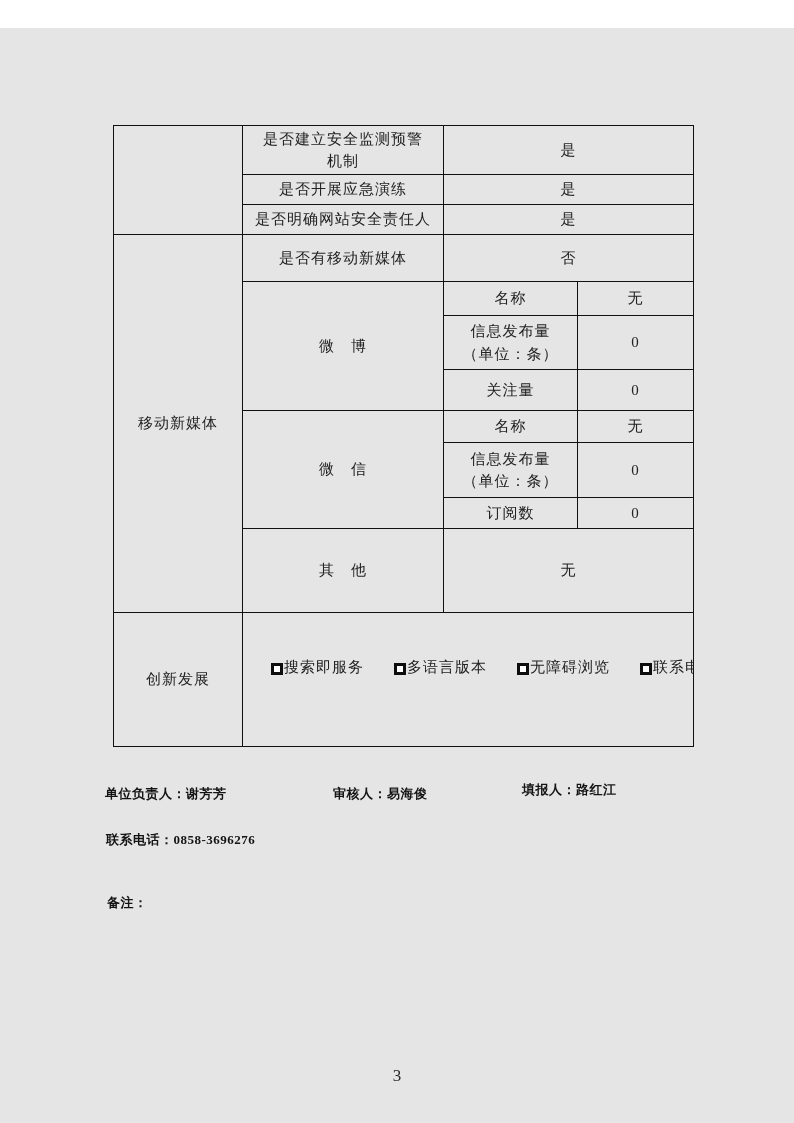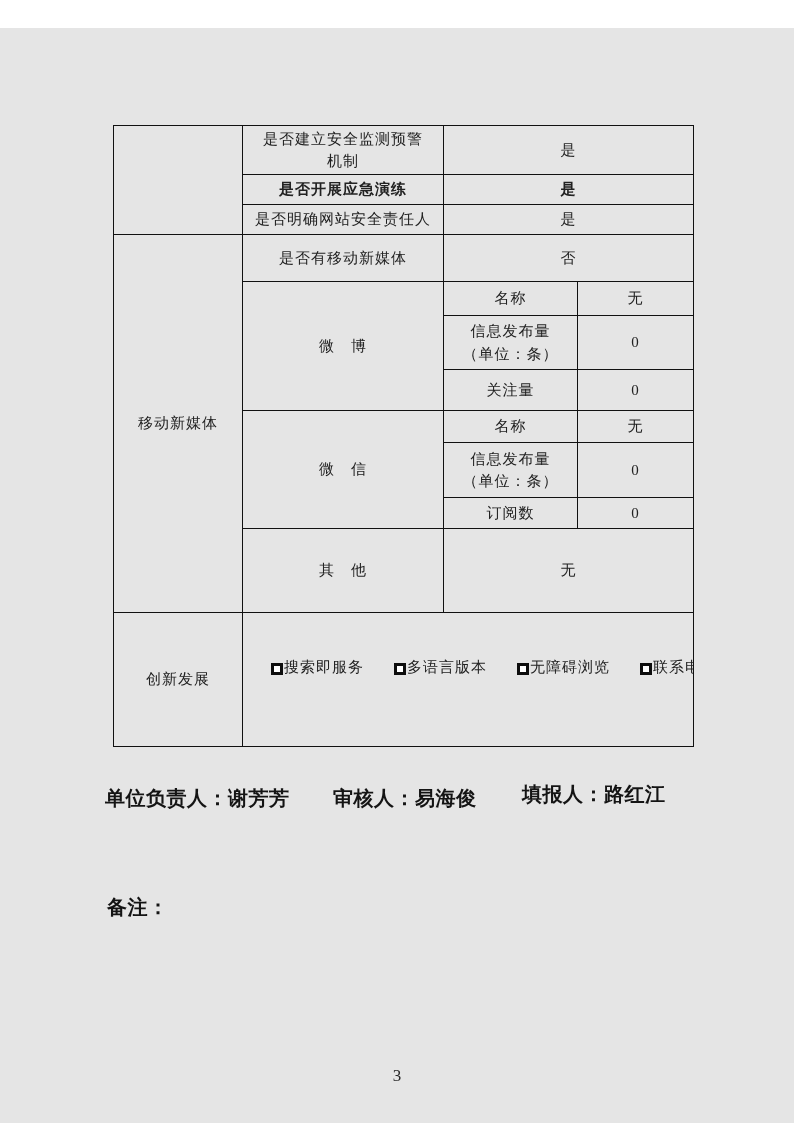--- a/index.html
+++ b/index.html
@@ -24,21 +24,21 @@
     border:1px solid #111111;
     text-align:center;
     vertical-align:middle;
     font-size:15px;
     letter-spacing:1px;
     line-height:1.5;
     color:#222222;
     overflow:hidden;
   }
   col.c1{width:129px;} col.c2{width:201px;} col.c3{width:134px;} col.c4{width:116px;}
-  tr.r1{height:49px;} tr.r2{height:30px;font-weight:bold;} tr.r3{height:30px;} tr.r4{height:47px;}
+  tr.r1{height:49px;} tr.r2{height:30px;} tr.r3{height:30px;} tr.r4{height:47px;}
   tr.r5{height:34px;} tr.r6{height:54px;} tr.r7{height:41px;} tr.r8{height:32px;}
   tr.r9{height:55px;} tr.r10{height:31px;} tr.r11{height:84px;} tr.r12{height:134px;}
   td.pre { white-space:pre-line; }
   td.innov-cell { vertical-align:middle; }
   .innov-line {
     position:relative;
     top:-12px;
     text-align:center;
     font-size:15px;
     letter-spacing:1px;
@@ -50,21 +50,21 @@
     width:12px; height:12px;
     border:3px solid #0d0d0d;
     background:#ffffff;
     vertical-align:-3px;
     margin:0 1px 0 2px;
   }
   .opt:first-child .cb { margin-left:0; }
   .footer-item {
     position:absolute;
     font-weight:bold;
-    font-size:20px;
+    font-size:13px;
     letter-spacing:0.5px;
     color:#141414;
     white-space:nowrap;
   }
   .f-unit   { left:105px; top:757px; }
   .f-audit  { left:333px; top:757px;text-align:right; }
   .f-filler { left:522px; top:753px; }
   .f-phone  { left:106px; top:803px; }
   .f-date   { left:492px; top:801px; }
   .f-note   { left:107px; top:866px; }
@@ -161,17 +161,18 @@
           <span class="opt"><span class="cb"></span><span>搜索即服务</span></span><span class="opt"><span class="cb"></span><span>多语言版本</span></span><span class="opt"><span class="cb"></span><span>无障碍浏览</span></span><span class="opt"><span class="cb"></span><span>联系电话</span></span><span class="opt"><span class="cb"></span><span>其他</span></span>
         </div>
       </td>
     </tr>
   </tbody>
     </table>
 
   <div class="footer-item f-unit">单位负责人：谢芳芳</div>
   <div class="footer-item f-audit">审核人：易海俊</div>
   <div class="footer-item f-filler">填报人：路红江</div>
+  <div class="footer-item f-phone">联系电话：0858-3696276</div>
   <div class="footer-item f-note">备注：</div>
 
   <div class="page-number">3</div>
 
 </div>
 
 </body></html>

